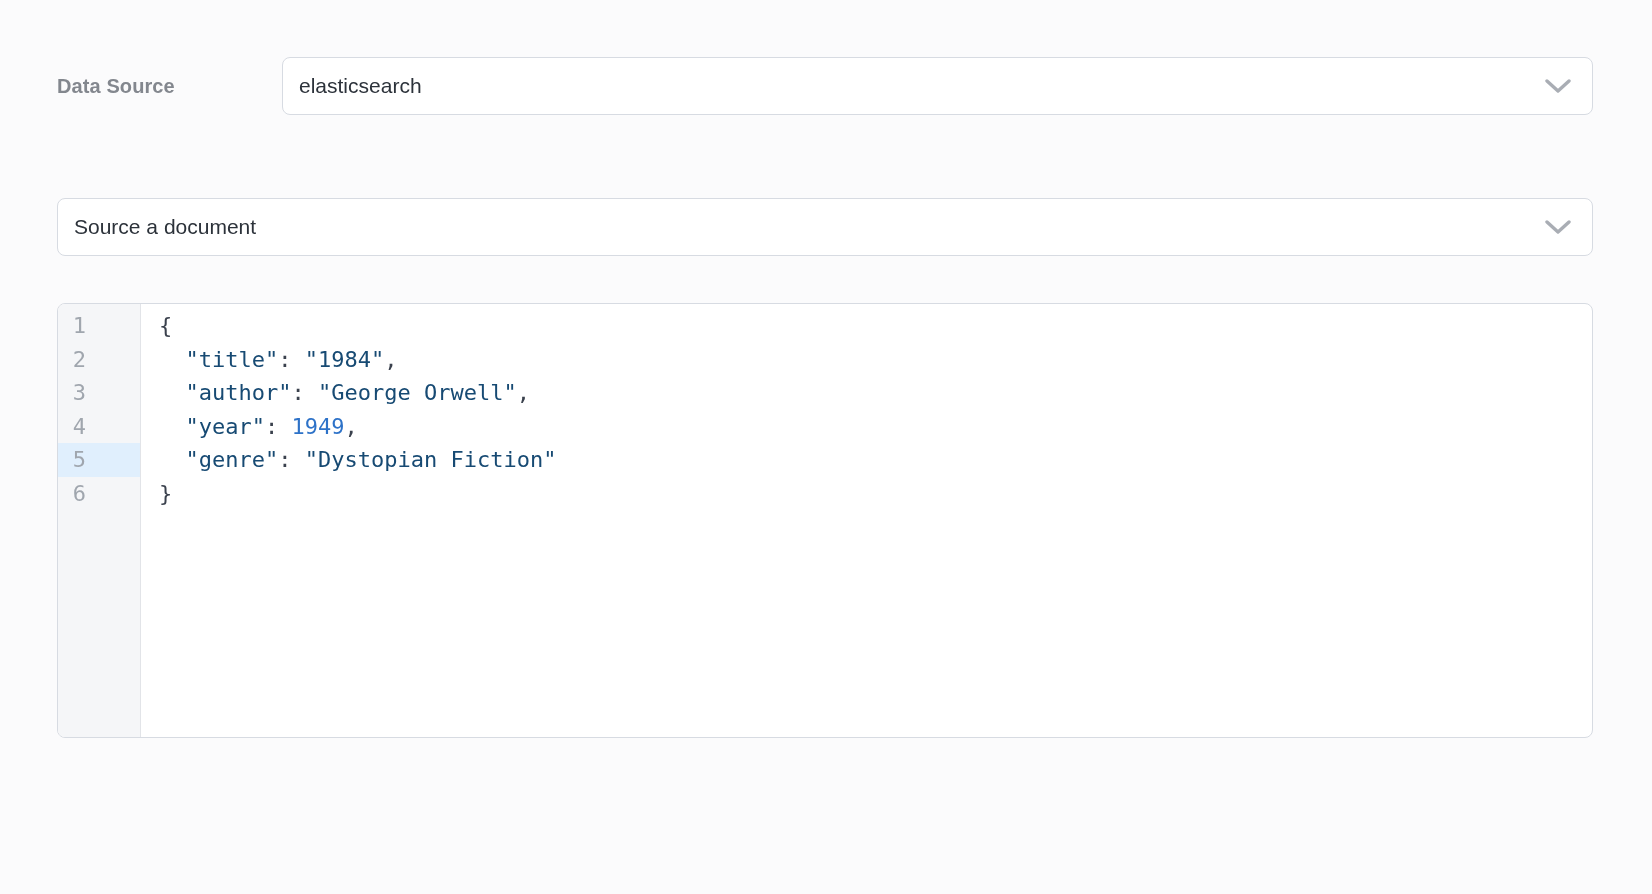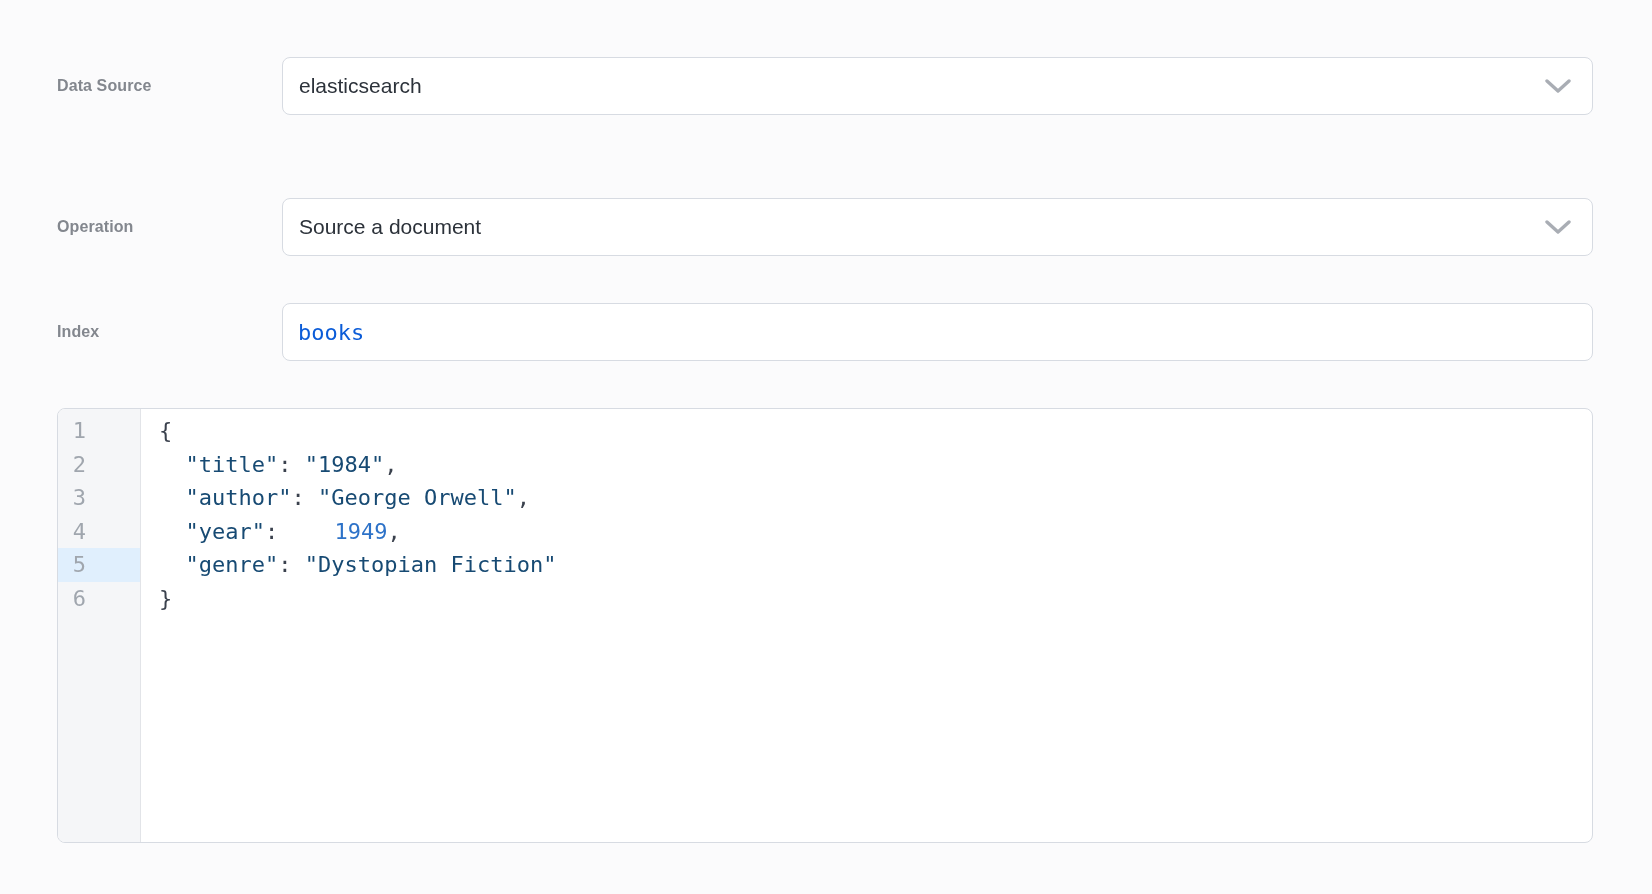--- a/index.html
+++ b/index.html
@@ -9,21 +9,21 @@
     font-family:"Liberation Sans", sans-serif;
     overflow:hidden;
     box-sizing:border-box;
   }
   .panel{padding:57px 59px 0 57px;}
   .row{display:flex;align-items:stretch;}
   .row + .row.gap-lg{margin-top:83px;}
   .row + .row.gap-md{margin-top:47px;}
   .row-label{
     width:225px;flex-shrink:0;
-    font-size:16px;font-weight:600;color:#83878e;
+    font-size:20px;font-weight:600;color:#83878e;
     letter-spacing:0.1px;
   }
   .row-label.center{display:flex;align-items:center;}
   .row-label.top{padding-top:14px;}
   .field{flex:1;position:relative;min-width:0;}
   .control{
     box-sizing:border-box;
     width:100%;height:58px;
     background:#ffffff;
     border:1px solid #d7dbe2;
@@ -85,58 +85,51 @@
   .code-content{
     flex:1;
     padding:5px 16px 0 18px;
     white-space:pre;
     overflow:hidden;
     cursor:text;
   }
   .code-line{height:33.5px;}
   .tok-punct{color:var(--c-punct,#3a414d);}
   .tok-string{color:var(--c-string,#174a73);}
-  .tok-number{color:var(--c-number,#2d72c8);margin-left:43px;}
+  .tok-number{color:var(--c-number,#2d72c8);}
   .tok-ws{color:var(--c-punct,#3a414d);}
 </style>
 </head>
 <body>
 
 <div class="panel">
 
   <div class="row">
     <div class="row-label center">Data Source</div>
     <div class="field">
       <div class="control">
         <span class="value">elasticsearch</span>
       </div>
       <svg class="chevron" viewBox="0 0 26 16">
         <polyline points="2,3 13,13 24,3" fill="none" stroke="#a9adb4" stroke-width="3.4" stroke-linecap="round" stroke-linejoin="round"></polyline>
       </svg>
     </div>
   </div>
 
   <div class="row gap-lg">
-    <div class="row-label center">Operation</div>
     <div class="field">
       <div class="control">
         <span class="value">Source a document</span>
       </div>
       <svg class="chevron" viewBox="0 0 26 16">
         <polyline points="2,3 13,13 24,3" fill="none" stroke="#a9adb4" stroke-width="3.4" stroke-linecap="round" stroke-linejoin="round"></polyline>
       </svg>
     </div>
   </div>
 
-  <div class="row gap-md">
-    <div class="row-label center">Index</div>
-    <div class="field">
-      <input class="text-control" type="text" value="books" style="">
-    </div>
-  </div>
 
   <div class="row gap-md">
     <div class="field">
       <div class="code-editor">
         <div class="gutter">
             <div class="gutter-line">1</div>
             <div class="gutter-line">2</div>
             <div class="gutter-line">3</div>
             <div class="gutter-line">4</div>
             <div class="gutter-line active">5</div>

